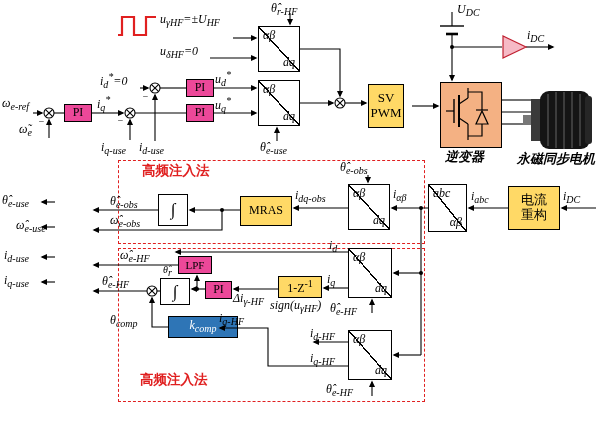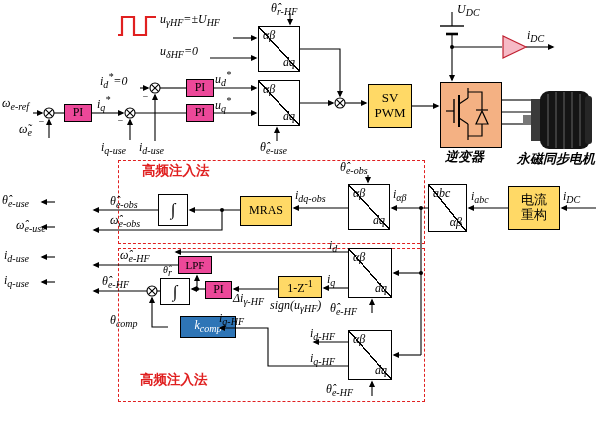--- a/index.html
+++ b/index.html
@@ -54,42 +54,42 @@
     <span class="br">dq</span>
   </div>
   <div class="xform" style="left:348px;top:330px;width:44px;height:50px">
     <span class="tl">αβ</span>
     <span class="br">dq</span>
   </div>
 
   <div class="blk green" style="left:64px;top:104px;width:28px;height:18px">PI</div>
   <div class="blk green" style="left:186px;top:79px;width:28px;height:18px">PI</div>
   <div class="blk green" style="left:186px;top:104px;width:28px;height:18px">PI</div>
-  <div class="blk yellow" style="left:368px;top:84px;width:44px;height:44px;font-size:13px">
+  <div class="blk yellow" style="left:368px;top:84px;width:36px;height:44px;font-size:13px">
     <span>SV</span>
     <span>PWM</span>
   </div>
   <div class="blk orange" style="left:440px;top:82px;width:62px;height:66px"></div>
   <div class="blk yellow" style="left:240px;top:196px;width:52px;height:30px">MRAS</div>
   <div class="blk yellow cn" style="left:508px;top:186px;width:52px;height:44px;font-size:13px">
     <span>电流</span>
     <span>重构</span>
   </div>
   <div class="blk" style="left:158px;top:194px;width:30px;height:32px">
     <span class="int">∫</span>
   </div>
   <div class="blk green" style="left:178px;top:256px;width:34px;height:18px;font-size:11px">LPF</div>
   <div class="blk" style="left:160px;top:278px;width:30px;height:27px">
     <span class="int">∫</span>
   </div>
   <div class="blk green" style="left:205px;top:281px;width:27px;height:18px">PI</div>
   <div class="blk yellow" style="left:278px;top:276px;width:44px;height:22px;font-size:11.5px">
     <span class="lbl cn" style="position:static">1-Z<sup>-1</sup></span>
   </div>
-  <div class="blk kblue" style="left:180px;top:316px;width:56px;height:22px">
+  <div class="blk kblue" style="left:168px;top:316px;width:70px;height:22px">
     <span class="lbl" style="position:static;color:#fff">k<sub>comp</sub></span>
   </div>
 
   <svg class="wires" width="600" height="445" viewBox="0 0 600 445">
     <defs>
       <marker id="ah" markerWidth="7" markerHeight="7" refX="5" refY="3" orient="auto" markerUnits="userSpaceOnUse">
         <path d="M0,0L6.5,3L0,6Z" fill="#000"></path>
       </marker>
     </defs>
     <g stroke="#000" stroke-width="1.1" fill="none">

